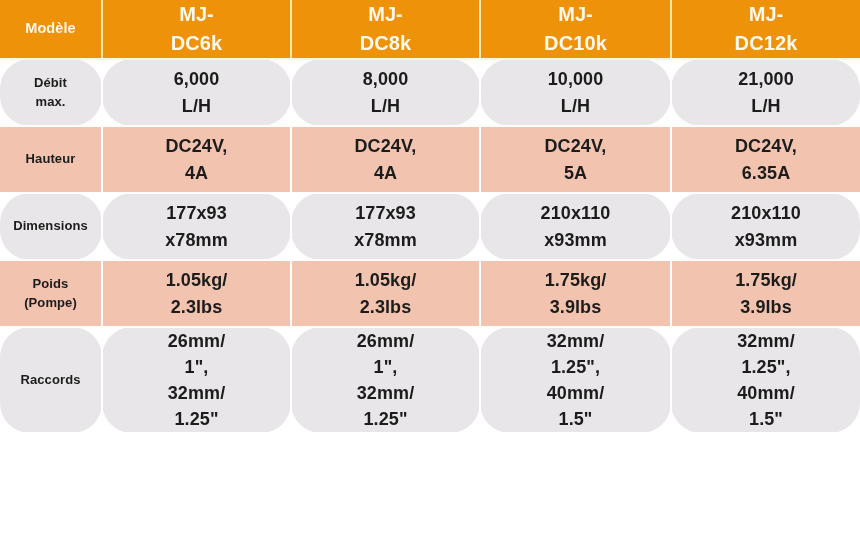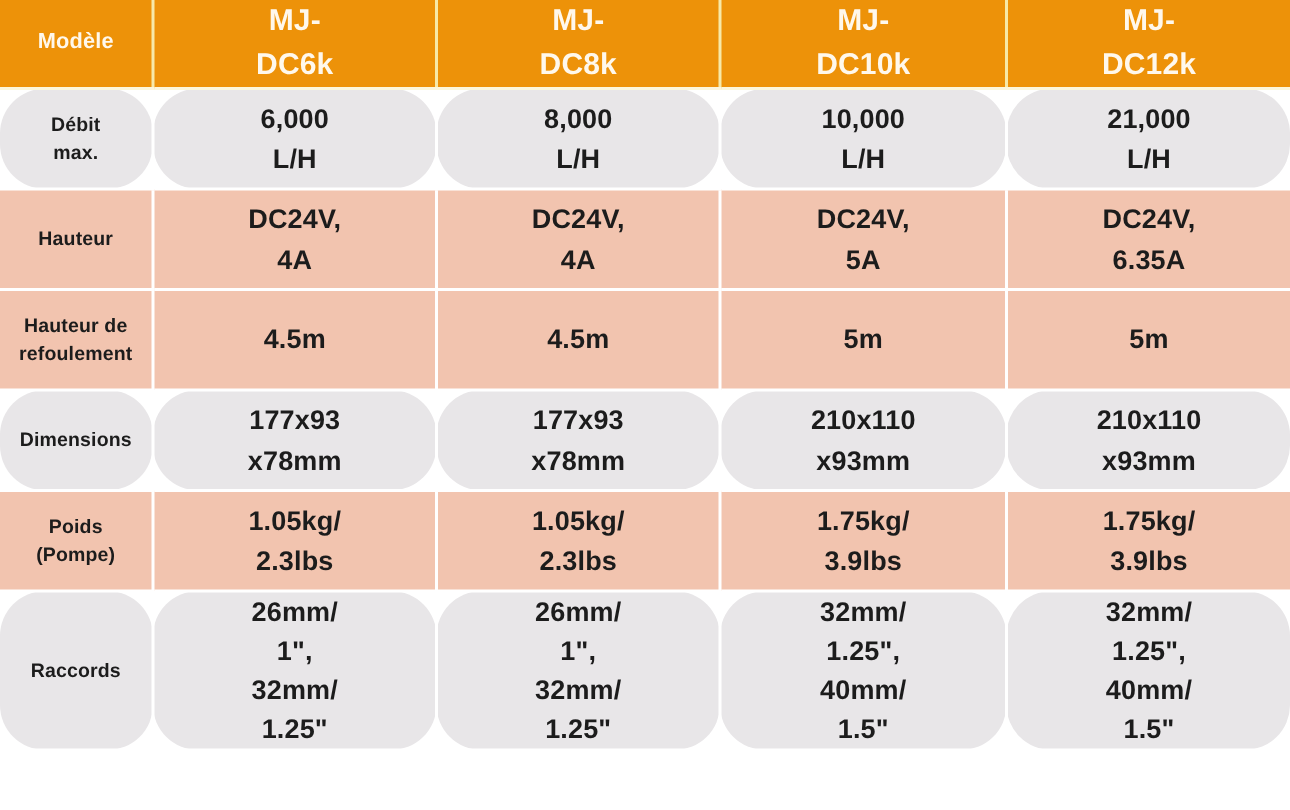--- a/index.html
+++ b/index.html
@@ -167,48 +167,20 @@
             <span>5A</span>
           </div>
         </td>
         <td>
           <div class="cell-lines">
             <span>DC24V,</span>
             <span>6.35A</span>
           </div>
         </td>
       </tr>
-      <tr class="alt-pink">
-        <td class="label-cell">
-          <div class="cell-lines">
-            <span>Hauteur de</span>
-            <span>refoulement</span>
-          </div>
-        </td>
-        <td>
-          <div class="cell-lines">
-            <span>4.5m</span>
-          </div>
-        </td>
-        <td>
-          <div class="cell-lines">
-            <span>4.5m</span>
-          </div>
-        </td>
-        <td>
-          <div class="cell-lines">
-            <span>5m</span>
-          </div>
-        </td>
-        <td>
-          <div class="cell-lines">
-            <span>5m</span>
-          </div>
-        </td>
-      </tr>
       <tr class="alt-gray">
         <td class="label-cell">
           <div class="cell-lines">
             <span>Dimensions</span>
           </div>
         </td>
         <td>
           <div class="cell-lines">
             <span>177x93</span>
             <span>x78mm</span>

